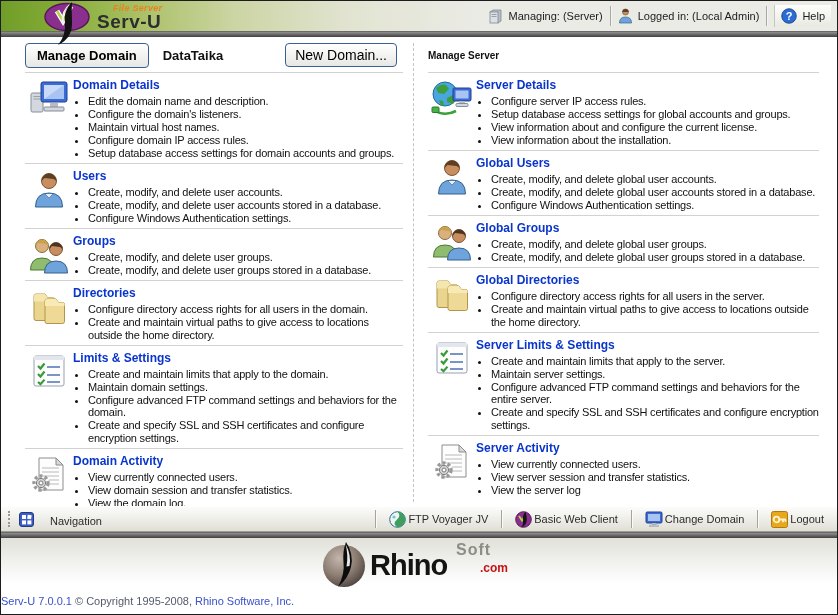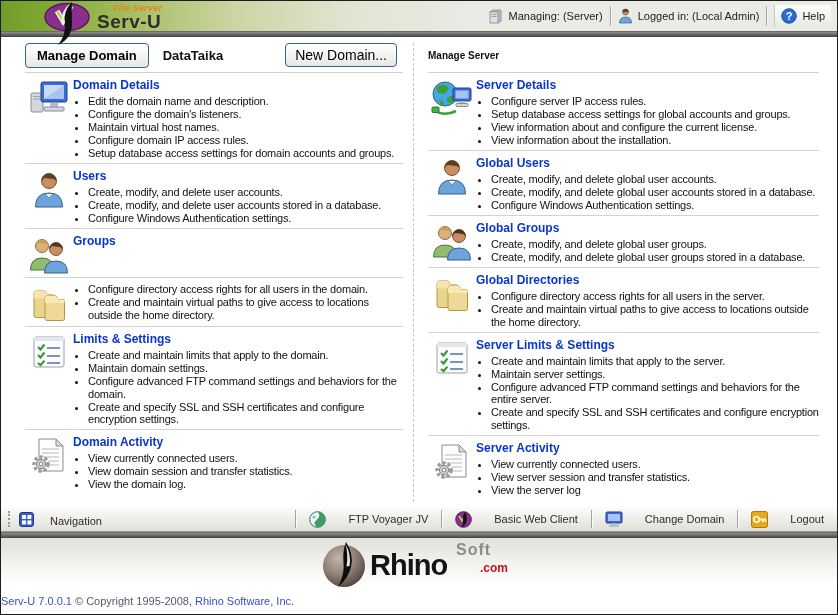--- a/index.html
+++ b/index.html
@@ -45,21 +45,21 @@
   .sec-body ul { margin:0; padding-left:15px; }
   .sec-body li { font-size:11px; line-height:12.5px; letter-spacing:-0.2px; color:#111; margin:0 0 0.5px 0; }
 
   
   .toolbar { height:26px; display:flex; align-items:center; font-size:11px; color:#2c2c2c;
              background:linear-gradient(#fcfcfb,#e0dfd6); border-top:1px solid #fff; border-bottom:1px solid #9c9c96; padding:0 4px; }
   .grip { width:3px; height:16px; border-left:2px dotted #9a9a94; margin:0 8px 0 3px; cursor:grab; }
   .nav-label-wrap { display:flex; align-items:flex-end; gap:16px; }
   .tb-right { margin-left:auto; display:flex; align-items:center; height:100%; }
   .tb-sep { width:1px; height:18px; background:#a5a59d; box-shadow:1px 0 0 #fbfbf8; margin:0 4px; }
-  .tb-btn { display:flex; align-items:center; gap:22px; padding:0 9px; height:100%; cursor:pointer; white-space:nowrap; }
+  .tb-btn { display:flex; align-items:center; gap:2px; padding:0 9px; height:100%; cursor:pointer; white-space:nowrap; }
   .tb-ic { display:flex; align-items:center; }
 
   
   .footer { height:76px; background:linear-gradient(#e1e1da,#ffffff 60%); position:relative; }
   .rhino-logo { position:absolute; left:50%; top:3px; transform:translateX(-50%); display:flex; cursor:pointer; }
   .rhino-text { position:relative; width:150px; height:46px; }
   .rhino-word { position:absolute; left:2px; top:8px; font-size:29px; font-weight:bold; color:#141414; letter-spacing:-1px; }
   .soft-word  { position:absolute; left:88px; top:0px; font-size:16px; font-weight:bold; color:#8d8d86; letter-spacing:1px; }
   .com-word   { position:absolute; left:112px; top:20px; font-size:12px; font-weight:bold; color:#c21414; }
   .copyright { position:absolute; left:0; right:0; bottom:7px; text-align:left; font-size:11px; color:#55596e; }
@@ -175,33 +175,38 @@
                 <circle cx="13" cy="10" r="6.5" fill="#d9b07e" stroke="#8a6a3a"></circle>
                 <path d="M13 3.5 a6.5 6.5 0 0 1 6.5 6.5 l-2.5 -2 -8 -1 -2.5 3 a6.5 6.5 0 0 1 6.5 -6.5 z" fill="#c9a24e"></path>
                 <path d="M1.5 34 q0 -12 11.5 -12 q11.5 0 11.5 12 z" fill="#8fbc6f" stroke="#4c7a34"></path>
                 <circle cx="27" cy="13" r="6.5" fill="#c98e5f" stroke="#7e5430"></circle>
                 <path d="M27 6.5 a6.5 6.5 0 0 1 6.5 6.5 l-2.5 -2 -8 -1 -2.5 3 a6.5 6.5 0 0 1 6.5 -6.5 z" fill="#4a3422"></path>
                 <path d="M15.5 37 q0 -12 11.5 -12 q11.5 0 11.5 12 z" fill="#6fa3dc" stroke="#34618f"></path>
               </svg>
             </span>
             <div class="sec-body">
               <div class="sec-title">Groups</div>
+              <ul>
+                <li>Create, modify, and delete user groups.</li>
+                <li>Create, modify, and delete user groups stored in a database.</li>
+              </ul>
             </div>
           </div>
           <hr class="div">
           <div class="section">
             <span class="sec-icon">
               <svg width="38" height="38" viewBox="0 0 38 38">
                 <path d="M4 8 q0 -2 2 -2 h9 l2.5 3.5 h5 q2 0 2 2 v19 q0 2 -2 2 h-16.5 q-2 0 -2 -2 z" fill="#e9d58e" stroke="#b3954a"></path>
                 <path d="M4 8 q0 -2 2 -2 h9 l2.5 3.5 h5 q2 0 2 2 v2 h-20.5 z" fill="#f4e6ac"></path>
                 <path d="M15 13 q0 -2 2 -2 h9 l2.5 3.5 h4 q2 0 2 2 v17 q0 2 -2 2 h-15.5 q-2 0 -2 -2 z" fill="#eeda96" stroke="#b3954a"></path>
                 <path d="M15 13 q0 -2 2 -2 h9 l2.5 3.5 h4 q2 0 2 2 v1.5 h-19.5 z" fill="#f7eab4"></path>
               </svg>
             </span>
             <div class="sec-body">
+              <div class="sec-title">Directories</div>
               <ul>
                 <li>Configure directory access rights for all users in the domain.</li>
                 <li>Create and maintain virtual paths to give access to locations outside the home directory.</li>
               </ul>
             </div>
           </div>
           <hr class="div">
           <div class="section">
             <span class="sec-icon">
               <svg width="36" height="36" viewBox="0 0 36 36">

